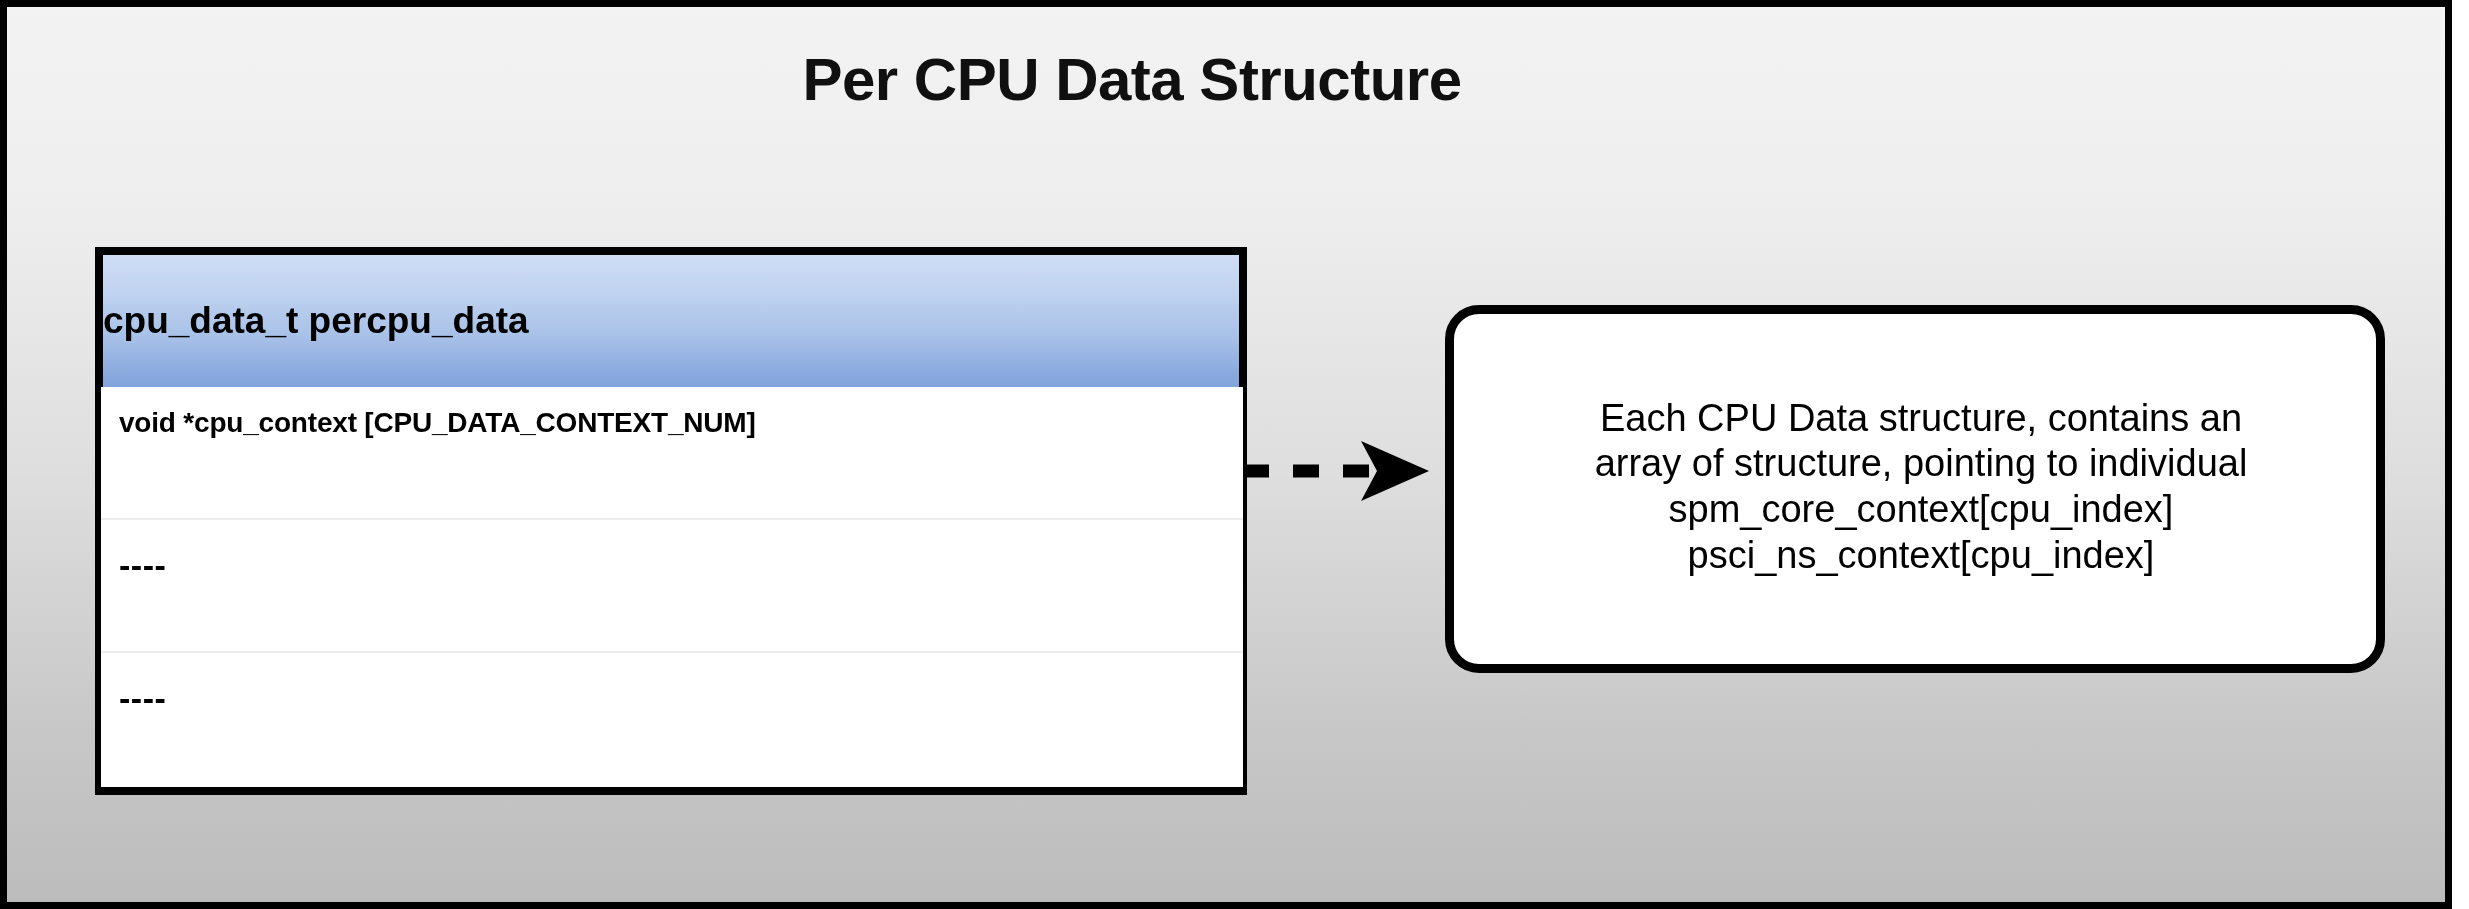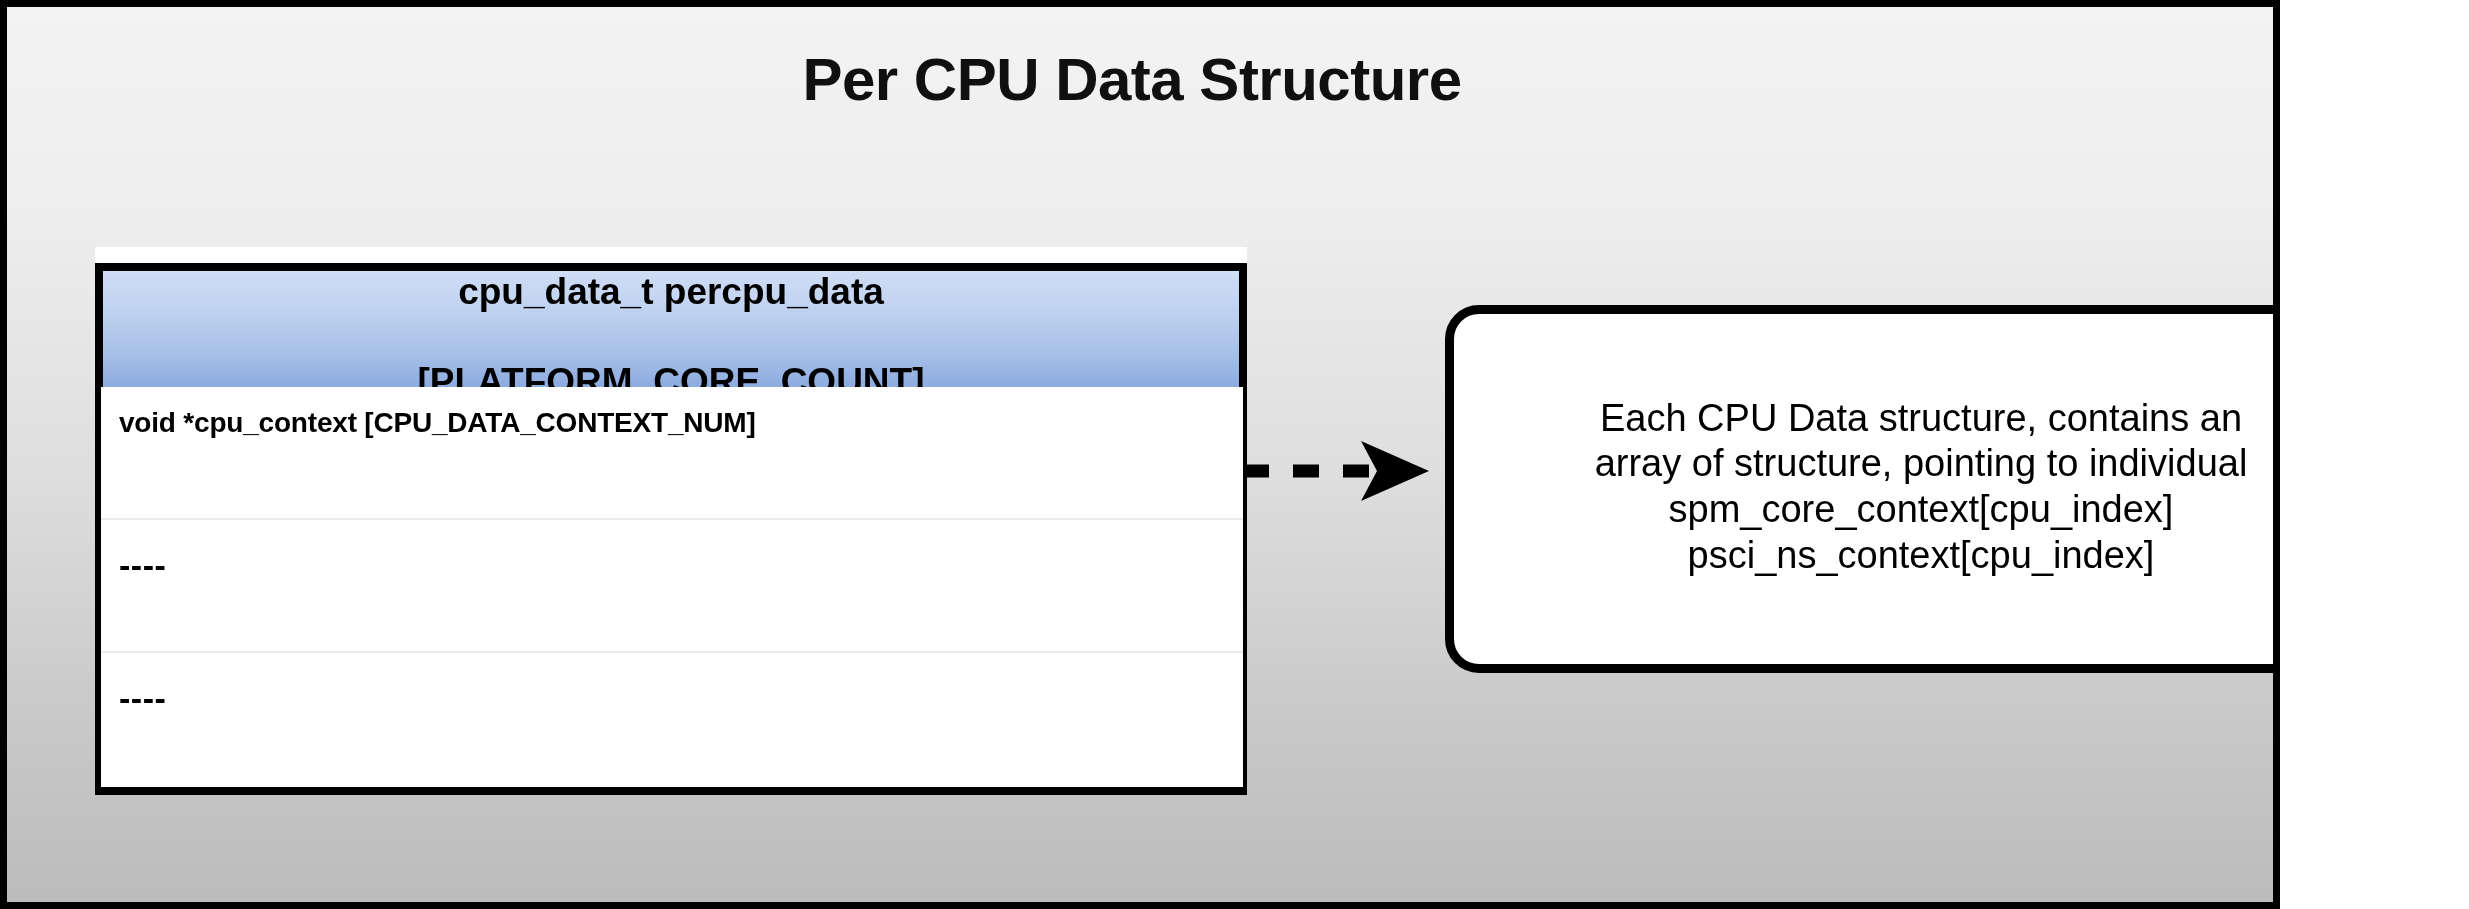--- a/index.html
+++ b/index.html
@@ -7,21 +7,21 @@
     margin: 0;
     padding: 0;
     background: #ffffff;
   }
   body {
     font-family: "Liberation Sans", sans-serif;
   }
 
   #canvas {
     position: relative;
-    width: 2280px;
+    width: 2452px;
     height: 909px;
     box-sizing: border-box;
     border: 7px solid #000000;
     background: linear-gradient(to bottom, #f3f3f3 0%, #eeeeee 22%, #dedede 52%, #c8c8c8 80%, #bcbcbc 100%);
     overflow: hidden;
   }
 
   
   #diagram-title {
     position: absolute;
@@ -44,30 +44,29 @@
     top: 240px;
     width: 1152px;
     height: 548px;
     box-sizing: border-box;
     background: #ffffff;
   }
 
   #struct-header {
     position: absolute;
     left: 0;
-    top: 16px;
+    top: 0;
     width: 1152px;
     height: 148px;
     box-sizing: border-box;
     border: 8px solid #000000;
     background: linear-gradient(to bottom, #cfddf5 0%, #c2d4f1 25%, #a9c2e8 60%, #8cabe0 88%, #7fa3db 100%);
     display: flex;
-    flex-direction: column;
     align-items: center;
-    justify-content: space-between;
+    justify-content: flex-start;
   }
   #struct-header .hdr-line {
     font-size: 37px;
     font-weight: bold;
     font-stretch: condensed;
     color: #000000;
     line-height: 1.13;
     white-space: nowrap;
   }
 
@@ -153,21 +152,20 @@
 <body>
 
 <div id="canvas">
 
   <div id="diagram-title">Per CPU Data Structure</div>
 
   <div id="struct-table">
 
     <div id="struct-header">
       <div class="hdr-line">cpu_data_t percpu_data</div>
-      <div class="hdr-line">[PLATFORM_CORE_COUNT]</div>
     </div>
 
     <div id="struct-body">
       <div class="struct-row">
         <span class="cell-text">void *cpu_context [CPU_DATA_CONTEXT_NUM]</span>
       </div>
       <div class="struct-row dashes">
         <span class="cell-text">----</span>
       </div>
       <div class="struct-row dashes">

